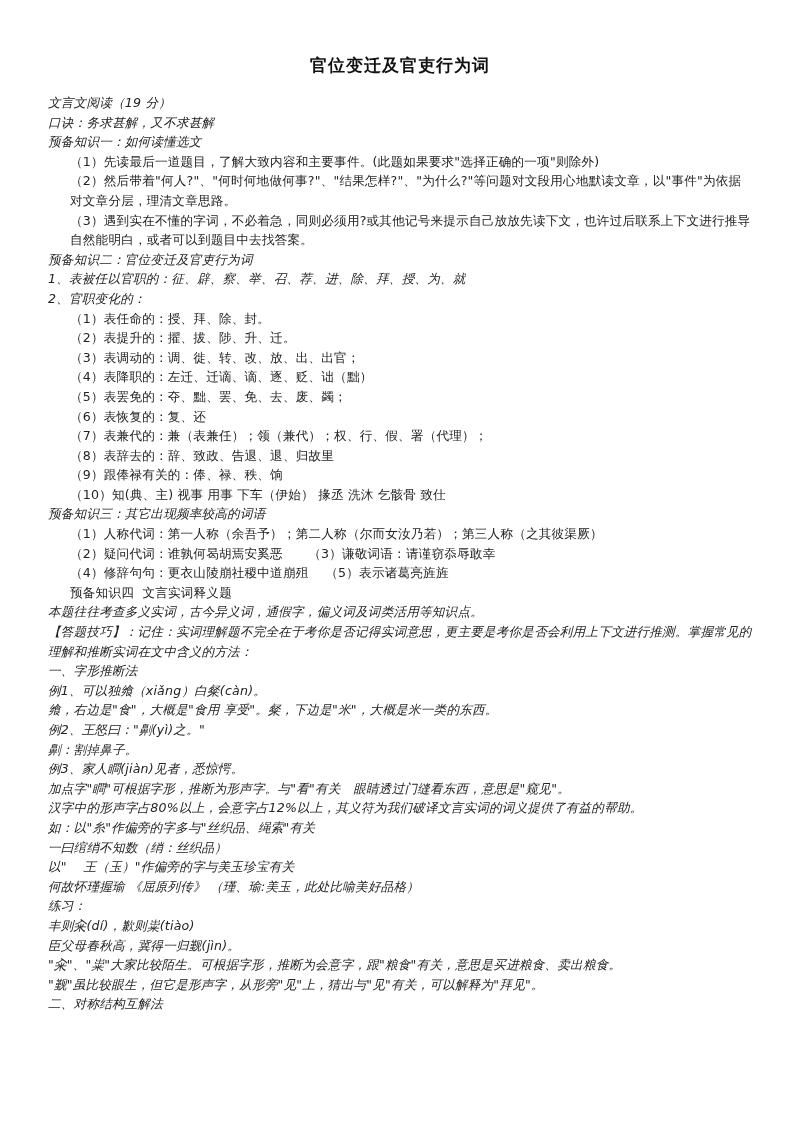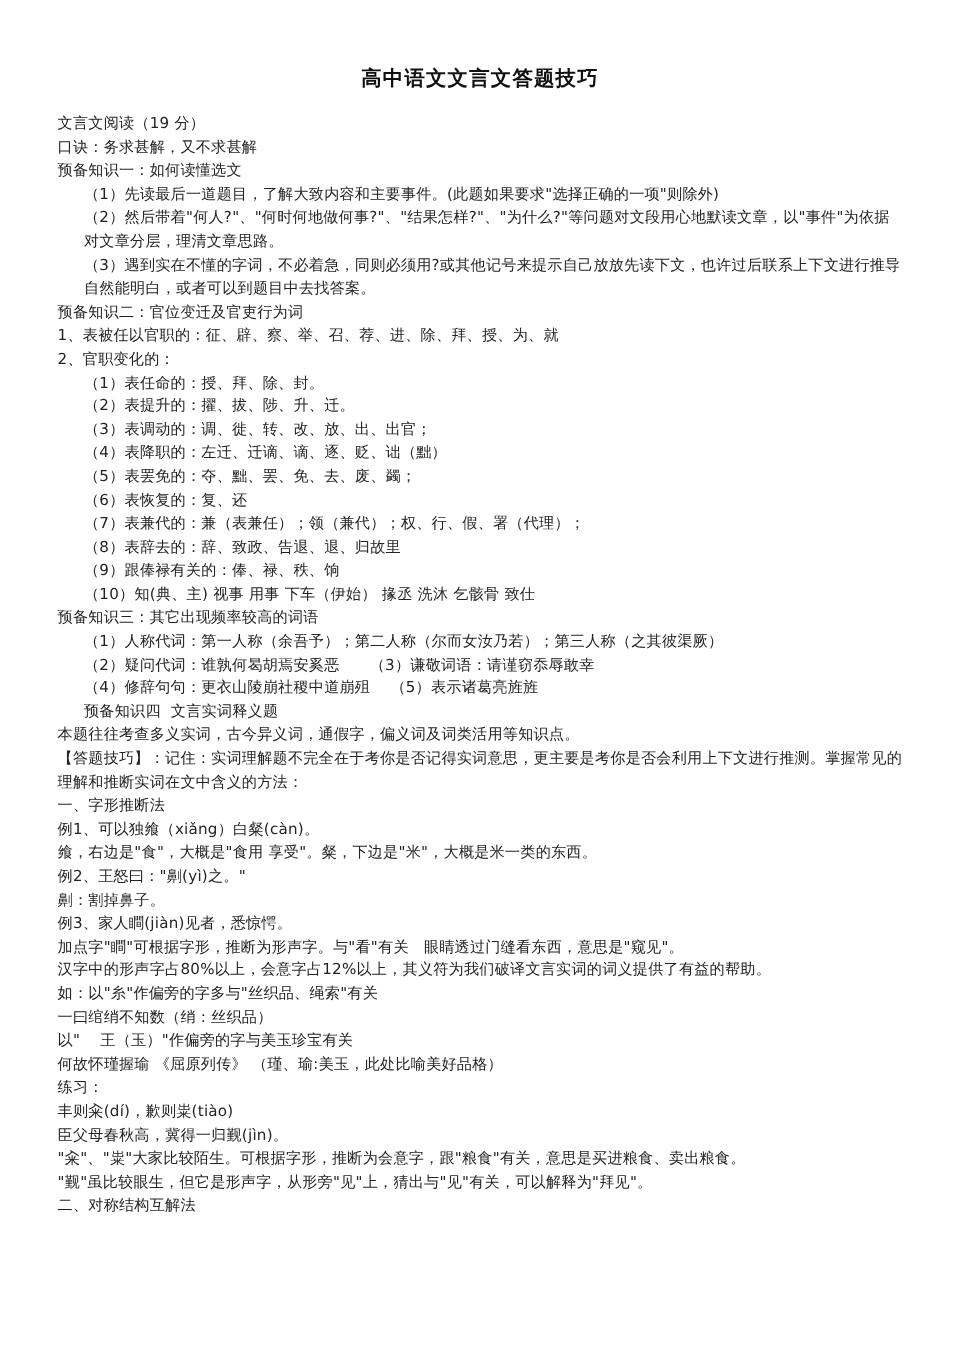--- a/index.html
+++ b/index.html
@@ -37,23 +37,23 @@
     color: #1c1c1c;
     white-space: pre-wrap;
     word-break: break-all;
     letter-spacing: 0.2px;
   }
   .line {
     display: block;
     white-space: pre-wrap;
     word-break: break-all;
   }
-  .indent-1 { text-indent: 0; }
+  .indent-1 { text-indent: 0; font-style: italic; }
   .indent-2 { padding-left: 22px; }
   .blurline { color: #232323; }
 </style>
 </head>
 <body>
 
 <div class="page">
-  <div class="doc-title">高中语文文言文答题技巧</div>
+  <div class="doc-title">官位变迁及官吏行为词</div>
   <div class="body-text" id="body"><div class="line blurline indent-1">文言文阅读（19 分）</div><div class="line blurline indent-1">口诀：务求甚解，又不求甚解</div><div class="line blurline indent-1">预备知识一：如何读懂选文</div><div class="line blurline indent-2">（1）先读最后一道题目，了解大致内容和主要事件。(此题如果要求"选择正确的一项"则除外)</div><div class="line blurline indent-2">（2）然后带着"何人?"、"何时何地做何事?"、"结果怎样?"、"为什么?"等问题对文段用心地默读文章，以"事件"为依据对文章分层，理清文章思路。</div><div class="line blurline indent-2">（3）遇到实在不懂的字词，不必着急，同则必须用?或其他记号来提示自己放放先读下文，也许过后联系上下文进行推导自然能明白，或者可以到题目中去找答案。</div><div class="line blurline indent-1">预备知识二：官位变迁及官吏行为词</div><div class="line blurline indent-1">1、表被任以官职的：征、辟、察、举、召、荐、进、除、拜、授、为、就</div><div class="line blurline indent-1">2、官职变化的：</div><div class="line blurline indent-2">（1）表任命的：授、拜、除、封。</div><div class="line blurline indent-2">（2）表提升的：擢、拔、陟、升、迁。</div><div class="line blurline indent-2">（3）表调动的：调、徙、转、改、放、出、出官；</div><div class="line blurline indent-2">（4）表降职的：左迁、迁谪、谪、逐、贬、诎（黜）</div><div class="line blurline indent-2">（5）表罢免的：夺、黜、罢、免、去、废、蠲；</div><div class="line blurline indent-2">（6）表恢复的：复、还</div><div class="line blurline indent-2">（7）表兼代的：兼（表兼任）；领（兼代）；权、行、假、署（代理）；</div><div class="line blurline indent-2">（8）表辞去的：辞、致政、告退、退、归故里</div><div class="line blurline indent-2">（9）跟俸禄有关的：俸、禄、秩、饷</div><div class="line blurline indent-2">（10）知(典、主) 视事 用事 下车（伊始） 掾丞 洗沐 乞骸骨 致仕</div><div class="line blurline indent-1">预备知识三：其它出现频率较高的词语</div><div class="line blurline indent-2">（1）人称代词：第一人称（余吾予）；第二人称（尔而女汝乃若）；第三人称（之其彼渠厥）</div><div class="line blurline indent-2">（2）疑问代词：谁孰何曷胡焉安奚恶      （3）谦敬词语：请谨窃忝辱敢幸</div><div class="line blurline indent-2">（4）修辞句句：更衣山陵崩社稷中道崩殂    （5）表示诸葛亮旌旌</div><div class="line blurline indent-2">预备知识四  文言实词释义题</div><div class="line blurline indent-1">本题往往考查多义实词，古今异义词，通假字，偏义词及词类活用等知识点。</div><div class="line blurline indent-1">【答题技巧】：记住：实词理解题不完全在于考你是否记得实词意思，更主要是考你是否会利用上下文进行推测。掌握常见的理解和推断实词在文中含义的方法：</div><div class="line blurline indent-1">一、字形推断法</div><div class="line blurline indent-1">例1、可以独飨（xiǎng）白粲(càn)。</div><div class="line blurline indent-1">飨，右边是"食"，大概是"食用 享受"。粲，下边是"米"，大概是米一类的东西。</div><div class="line blurline indent-1">例2、王怒曰："劓(yì)之。"</div><div class="line blurline indent-1">劓：割掉鼻子。</div><div class="line blurline indent-1">例3、家人瞷(jiàn)见者，悉惊愕。</div><div class="line blurline indent-1">加点字"瞷"可根据字形，推断为形声字。与"看"有关   眼睛透过门缝看东西，意思是"窥见"。</div><div class="line blurline indent-1">汉字中的形声字占80%以上，会意字占12%以上，其义符为我们破译文言实词的词义提供了有益的帮助。</div><div class="line blurline indent-1">如：以"糸"作偏旁的字多与"丝织品、绳索"有关</div><div class="line blurline indent-1">一曰绾绡不知数（绡：丝织品）</div><div class="line blurline indent-1">以"    王（玉）"作偏旁的字与美玉珍宝有关</div><div class="line blurline indent-1">何故怀瑾握瑜 《屈原列传》 （瑾、瑜:美玉，此处比喻美好品格）</div><div class="line blurline indent-1">练习：</div><div class="line blurline indent-1">丰则籴(dí)，歉则粜(tiào)</div><div class="line blurline indent-1">臣父母春秋高，冀得一归觐(jìn)。</div><div class="line blurline indent-1">"籴"、"粜"大家比较陌生。可根据字形，推断为会意字，跟"粮食"有关，意思是买进粮食、卖出粮食。</div><div class="line blurline indent-1">"觐"虽比较眼生，但它是形声字，从形旁"见"上，猜出与"见"有关，可以解释为"拜见"。</div><div class="line blurline indent-1">二、对称结构互解法</div></div>
 </div>
 
 </body></html>

